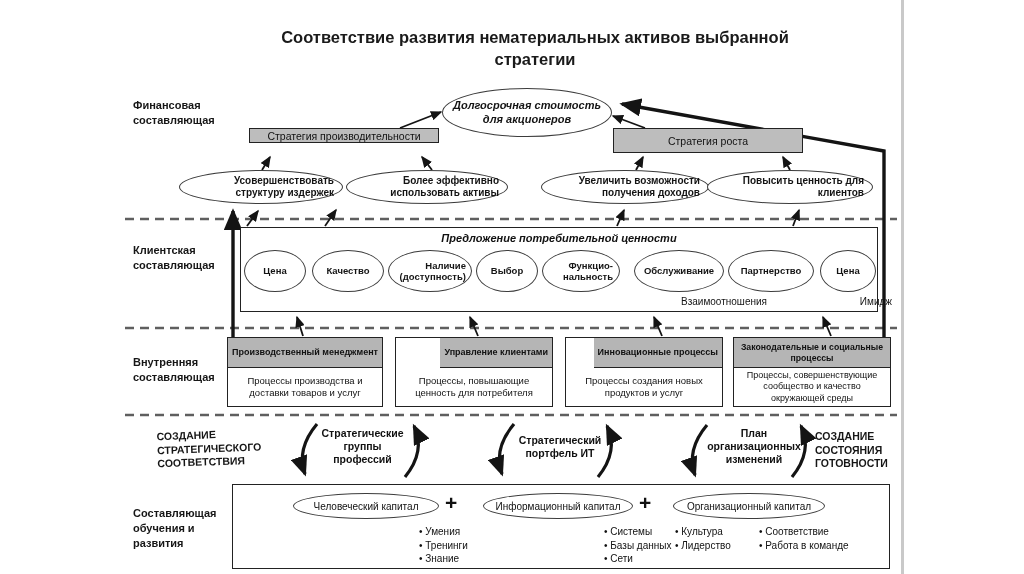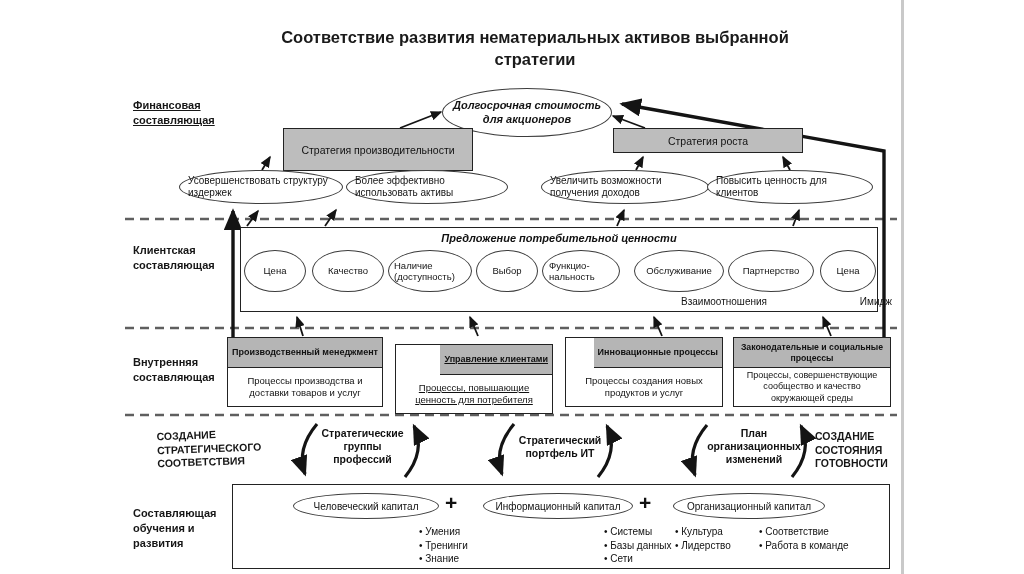--- a/index.html
+++ b/index.html
@@ -6,22 +6,22 @@
   #stage{
     position:relative;width:1024px;height:574px;background:#ffffff;overflow:hidden;
     font-family:"Liberation Sans",sans-serif;color:#111;
   }
   .abs{position:absolute;}
   .ttl{font-weight:bold;font-size:16.5px;line-height:1.35;text-align:center;color:#1a1a1a;}
   .persp{font-weight:bold;font-size:11px;line-height:1.35;color:#161616;}
   .persp-caps{font-weight:bold;font-size:10.5px;line-height:1.3;color:#161616;}
   .ellipse{
     border:1.4px solid #3c3c3c;border-radius:50%;background:#fff;
-    display:flex;align-items:center;justify-content:center;text-align:left;
-    font-size:10px;line-height:1.18;color:#141414;box-sizing:border-box;padding:2px 8px;
+    display:flex;align-items:center;justify-content:center;text-align:right;
+    font-size:10px;line-height:1.18;color:#141414;box-sizing:border-box;padding:2px 8px;font-weight:bold;
   }
   .gbox{
     background:#bdbdbd;border:1.5px solid #222;box-sizing:border-box;
     display:flex;align-items:center;justify-content:center;text-align:center;
     font-size:10.5px;color:#111;
   }
   .frame{border:1.6px solid #222;box-sizing:border-box;background:#fff;}
   .card{border:1.4px solid #222;box-sizing:border-box;background:#fff;display:flex;flex-direction:column;align-items:flex-end;}
   .card-h{
     background:#b5b5b5;border-bottom:1.4px solid #222;min-height:25px;
@@ -95,28 +95,28 @@
       <path d="M598 477 Q 619 451 607 426"></path>
       <path d="M707 425 Q 686 450 695 475"></path>
       <path d="M792 477 Q 813 451 801 426"></path>
     </g>
   </svg>
 
   <div class="abs" style="left:901px;top:0;width:2.5px;height:574px;background:#c9c9c9;"></div>
 
   <div class="abs ttl" style="left:255px;top:26px;width:560px;">Соответствие развития нематериальных активов выбранной стратегии</div>
 
-  <div class="abs persp" style="left:133px;top:98px;width:110px;text-decoration:underline;">Финансовая составляющая</div>
+  <div class="abs persp" style="left:133px;top:98px;width:110px;">Финансовая составляющая</div>
   <div class="abs persp" style="left:133px;top:243px;width:110px;">Клиентская составляющая</div>
   <div class="abs persp" style="left:133px;top:355px;width:110px;">Внутренняя составляющая</div>
   <div class="abs persp-caps" style="left:157px;top:428px;width:125px;transform:rotate(-2deg);">СОЗДАНИЕ СТРАТЕГИЧЕСКОГО СООТВЕТСТВИЯ</div>
   <div class="abs persp" style="left:133px;top:506px;width:105px;">Составляющая обучения и развития</div>
 
   <div class="abs ellipse hdr-it" style="left:442px;top:88px;width:170px;height:49px;">Долгосрочная стоимость для акционеров</div>
-  <div class="abs gbox" style="left:249px;top:128px;width:190px;height:43px;margin-left:34px;">Стратегия производительности</div>
+  <div class="abs gbox" style="left:249px;top:128px;width:190px;height:15px;">Стратегия производительности</div>
   <div class="abs gbox" style="left:613px;top:128px;width:190px;height:25px;">Стратегия роста</div>
 
   <div class="abs ellipse" style="left:179px;top:170px;width:164px;height:34px;">Усовершенствовать структуру издержек</div>
   <div class="abs ellipse" style="left:346px;top:170px;width:162px;height:34px;">Более эффективно использовать активы</div>
   <div class="abs ellipse" style="left:541px;top:170px;width:168px;height:34px;">Увеличить возможности получения доходов</div>
   <div class="abs ellipse" style="left:707px;top:170px;width:166px;height:34px;">Повысить ценность для клиентов</div>
 
   <div class="abs frame" style="left:240px;top:227px;width:638px;height:85px;">
     <div class="abs hdr-it" style="left:0;top:4px;width:100%;">Предложение потребительной ценности</div>
     <div class="abs ellipse" style="left:3px;top:22px;width:62px;height:42px;font-size:9.5px;">Цена</div>
@@ -128,21 +128,21 @@
     <div class="abs ellipse" style="left:487px;top:22px;width:86px;height:42px;font-size:9.5px;padding:2px 4px;">Партнерство</div>
     <div class="abs ellipse" style="left:579px;top:22px;width:56px;height:42px;font-size:9.5px;">Цена</div>
     <div class="abs grp" style="left:408px;top:68px;width:150px;">Взаимоотношения</div>
     <div class="abs grp" style="left:571px;top:68px;width:80px;text-align:right;">Имидж</div>
   </div>
 
   <div class="abs card" style="left:227px;top:337px;width:156px;height:70px;">
     <div class="card-h">Производственный менеджмент</div>
     <div class="card-b">Процессы производства и доставки товаров и услуг</div>
   </div>
-  <div class="abs card" style="left:395px;top:344px;width:158px;height:70px;text-decoration:underline;">
+  <div class="abs card" style="left:395px;top:337px;width:158px;height:70px;">
     <div class="card-h">Управление клиентами</div>
     <div class="card-b">Процессы, повышающие ценность для потребителя</div>
   </div>
   <div class="abs card" style="left:733px;top:337px;width:158px;height:70px;">
     <div class="card-h" style="font-size:8.7px;">Законодательные и социальные процессы</div>
     <div class="card-b" style="font-size:9px;">Процессы, совершенствующие сообщество и качество окружающей среды</div>
   </div>
   <div class="abs card" style="left:565px;top:337px;width:158px;height:70px;">
     <div class="card-h">Инновационные процессы</div>
     <div class="card-b">Процессы создания новых продуктов и услуг</div>

